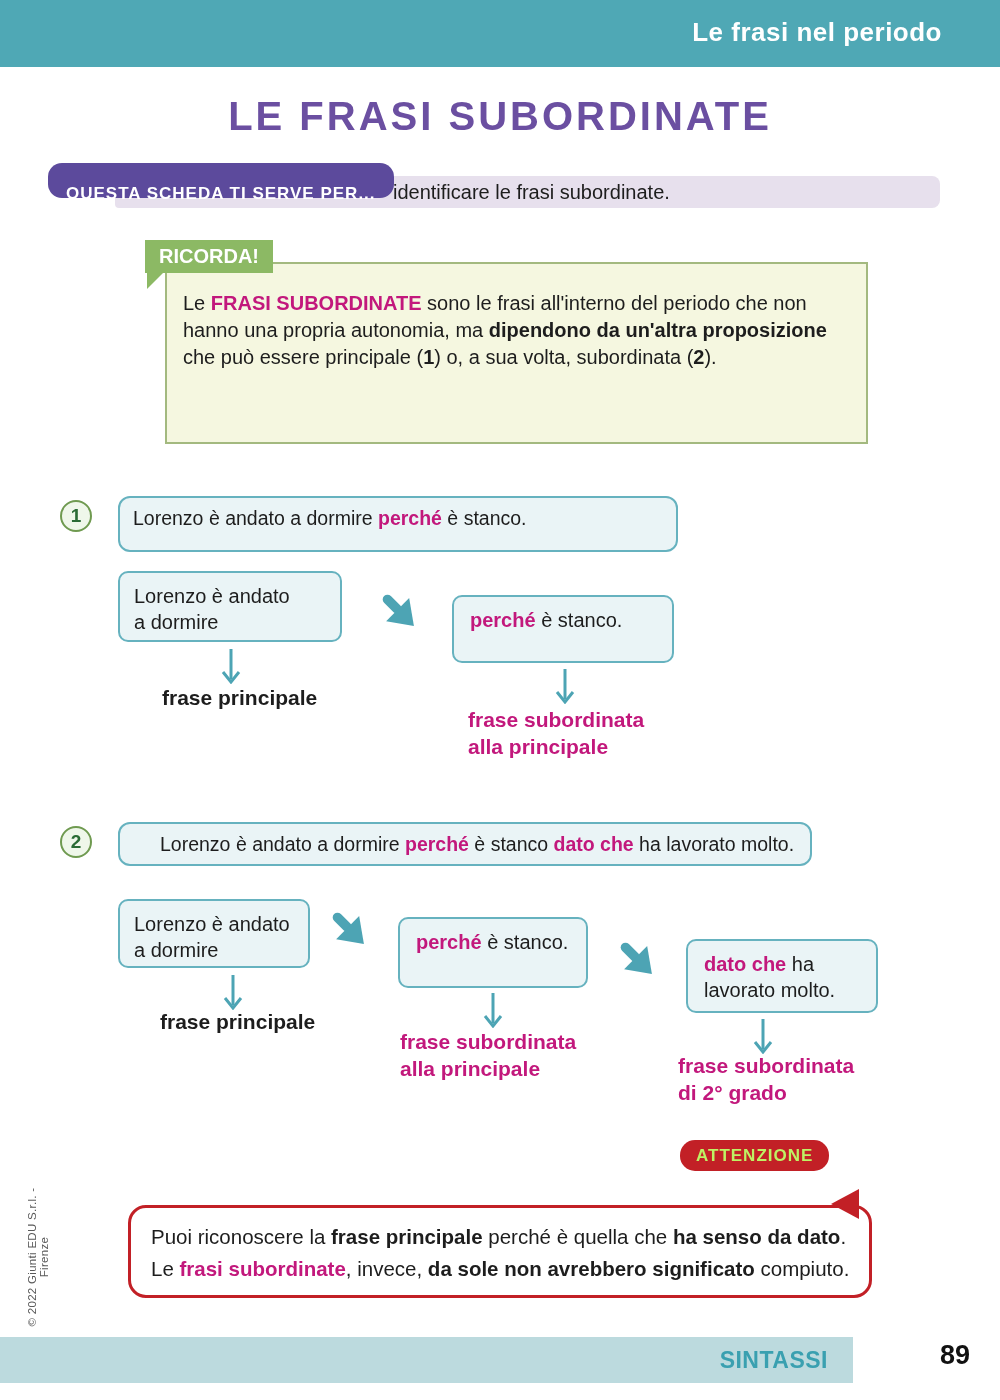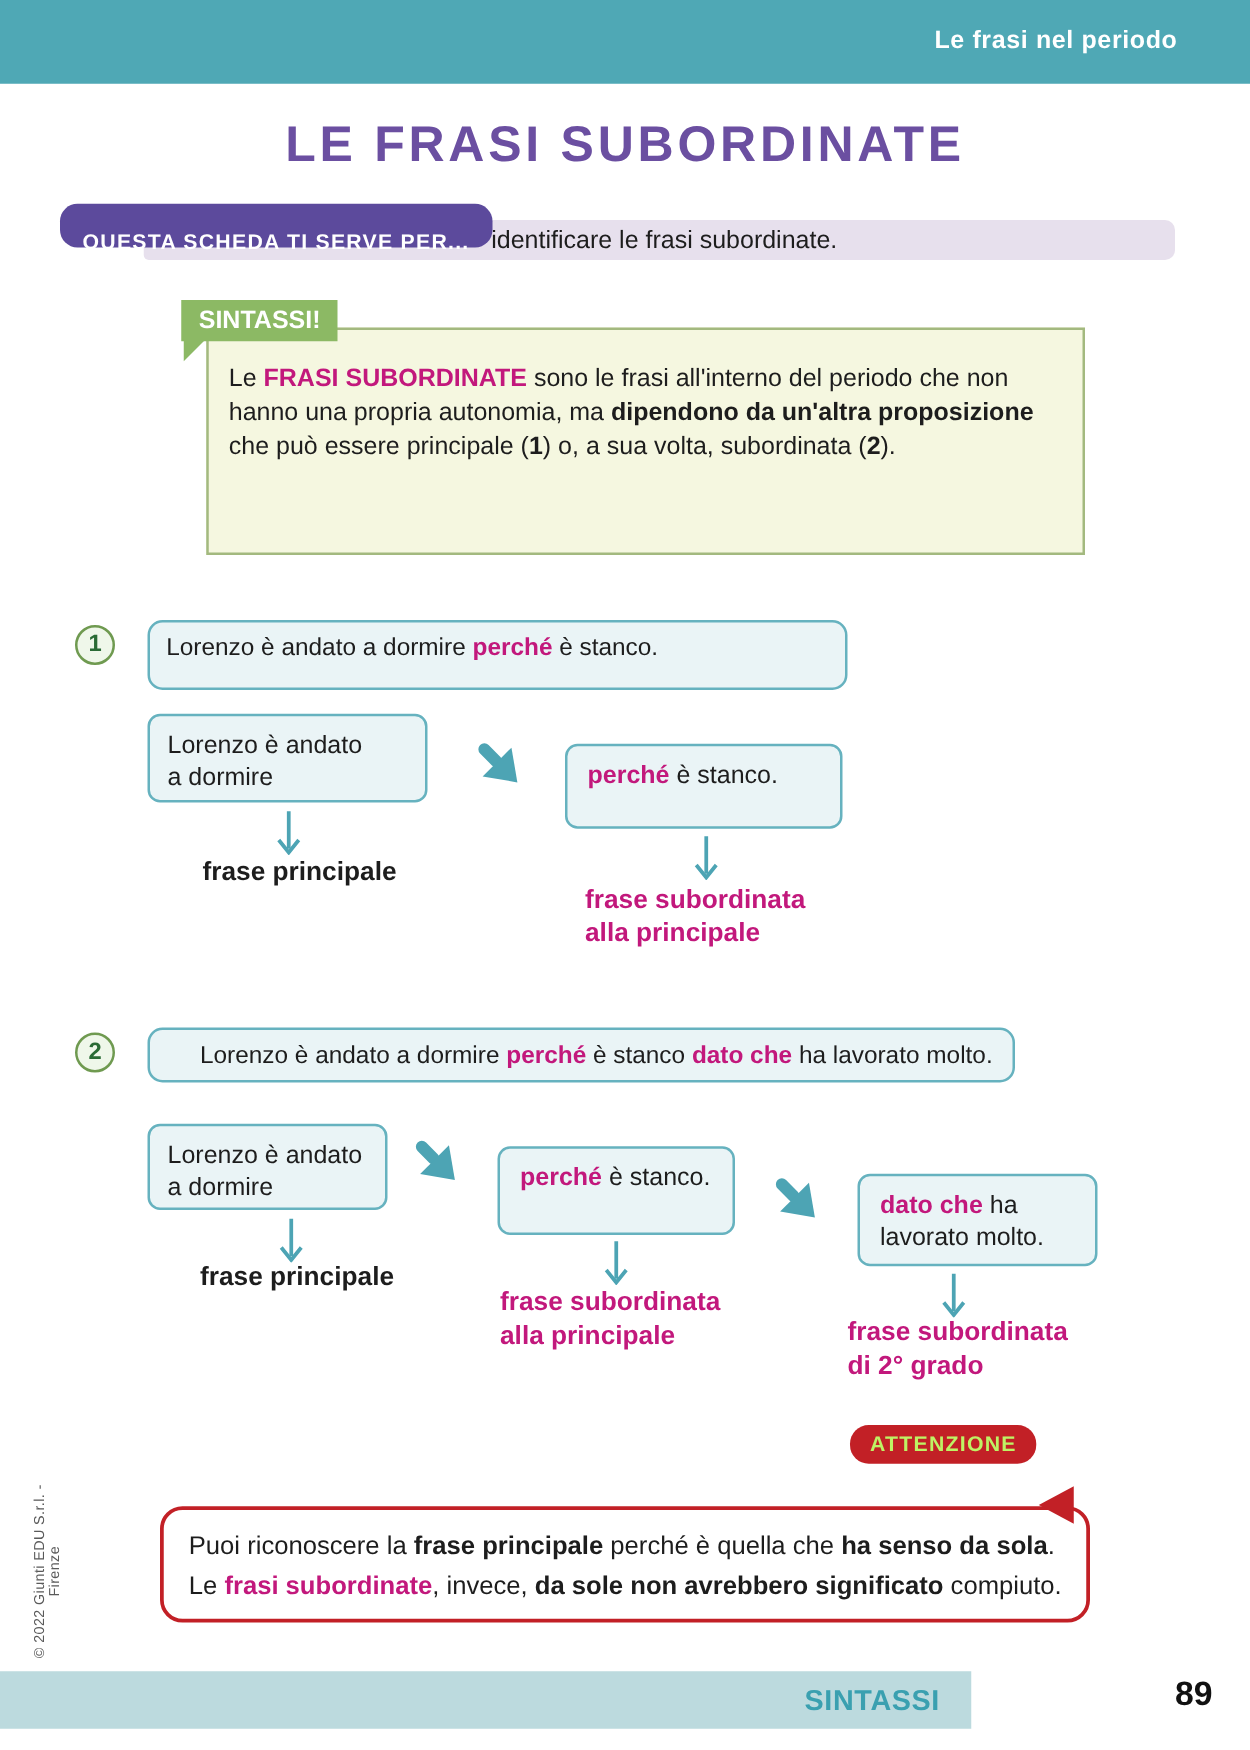--- a/index.html
+++ b/index.html
@@ -4,21 +4,21 @@
 <style>
   * { margin:0; padding:0; box-sizing:border-box; }
   body { background:#ffffff; font-family:"Liberation Sans", sans-serif; }
   .page { position:relative; width:1000px; height:1400px; background:#ffffff; overflow:hidden; }
 
   .b { font-weight:bold; }
   .m { color:#c2187c; font-weight:bold; }
 
   
   .header-bar { position:absolute; left:0; top:0; width:1000px; height:67px; background:#4fa8b5; }
-  .header-title { position:absolute; right:58px; top:0; line-height:64px; color:#ffffff; font-weight:bold; font-size:20px; letter-spacing:0.5px; }
+  .header-title { position:absolute; right:58px; top:0; line-height:64px; color:#ffffff; font-weight:bold; font-size:26px; letter-spacing:0.5px; }
 
   
   .page-title { position:absolute; left:0; top:94px; width:1000px; text-align:center; color:#6b4fa1; font-size:40px; font-weight:bold; letter-spacing:3px; }
 
   
   .purpose-bar { position:absolute; left:115px; top:176px; width:825px; height:32px; background:#e7e0ed; border-radius:4px 8px 8px 4px; }
   .purpose-text { position:absolute; left:278px; top:0; line-height:32px; font-size:20px; color:#1d1d1d; }
   .purpose-badge { position:absolute; left:48px; top:163px; height:35px; line-height:35px; padding:13px 18px; background:#5c4a9c; color:#ffffff; font-weight:bold; font-size:17px; letter-spacing:1px; border-radius:14px; }
 
   
@@ -41,41 +41,41 @@
 
   
   .att-box { position:absolute; left:128px; top:1205px; width:744px; height:93px; background:#ffffff; border:3px solid #c22026; border-radius:18px; padding:13px 0 0 20px; font-size:20.5px; line-height:1.55; color:#1d1d1d; }
   .att-badge { position:absolute; left:680px; top:1140px; height:31px; line-height:31px; padding:0 16px; background:#c22026; color:#bef264; font-weight:bold; font-size:17px; letter-spacing:1px; border-radius:15px; z-index:2; }
   .att-tri { position:absolute; left:831px; top:1189px; width:0; height:0; border-right:28px solid #c22026; border-top:15px solid transparent; border-bottom:15px solid transparent; z-index:2; }
 
   
   .copyright { position:absolute; left:-52px; top:1245px; width:180px; text-align:center; transform:rotate(-90deg); font-size:11.5px; color:#5a5a5a; letter-spacing:0.3px; }
 
   
-  .footer-bar { position:absolute; left:0; top:1337px; width:777px; height:46px; background:#bcdade; }
+  .footer-bar { position:absolute; left:0; top:1337px; width:853px; height:46px; background:#bcdade; }
   .footer-label { position:absolute; right:25px; top:0; line-height:46px; color:#3aa0b0; font-weight:bold; font-size:23px; letter-spacing:0.5px; }
   .page-num { position:absolute; left:940px; top:1340px; font-size:27px; font-weight:bold; color:#111111; }
 </style>
 </head>
 <body>
 
 <div class="page">
 
   <div class="header-bar">
     <div class="header-title">Le frasi nel periodo</div>
   </div>
 
   <div class="page-title">LE FRASI SUBORDINATE</div>
 
   <div class="purpose-bar">
     <div class="purpose-text">identificare le frasi subordinate.</div>
   </div>
   <div class="purpose-badge">QUESTA SCHEDA TI SERVE PER...</div>
 
-  <div class="ricorda-tab">SINTASSI!</div>
+  <div class="ricorda-tab">RICORDA!</div>
   <div class="ricorda-tail"></div>
   <div class="ricorda-box">
     <div class="ricorda-para1"><span>Le </span><span class="m">FRASI SUBORDINATE</span><span> sono le frasi all'interno del periodo che non hanno una propria autonomia, ma </span><span class="b">dipendono da un'altra proposizione</span><span> che può essere principale (</span><span class="b">1</span><span>) o, a sua volta, subordinata (</span><span class="b">2</span><span>).</span></div>
   </div>
 
   <div class="num-circle" style="left:60px; top:500px;">1</div>
   <div class="tbox sent sent1"><span>Lorenzo è andato a dormire </span><span class="m">perché</span><span> è stanco.</span></div>
 
   <div class="tbox cell" style="left:118px; top:571px; width:224px; height:71px;">Lorenzo è andato<br>a dormire</div>
 
@@ -137,21 +137,21 @@
 
   <svg class="arrow-dn" style="left:752px; top:1018px;" viewBox="0 0 22 36">
     <line x1="11" y1="1" x2="11" y2="31" stroke="#4da4b4" stroke-width="3"></line>
     <polyline points="3,24 11,34 19,24" fill="none" stroke="#4da4b4" stroke-width="3"></polyline>
   </svg>
   <div class="label-magenta" style="left:678px; top:1052px;">frase subordinata<br>di 2° grado</div>
 
   <div class="att-badge">ATTENZIONE</div>
   <div class="att-tri"></div>
   <div class="att-box">
-    <div><span>Puoi riconoscere la </span><span class="b">frase principale</span><span> perché è quella che </span><span class="b">ha senso da sola</span><span>.</span></div>
+    <div><span>Puoi riconoscere la </span><span class="b">frase principale</span><span> perché è quella che </span><span class="b">ha senso da dato</span><span>.</span></div>
     <div><span>Le </span><span class="m">frasi subordinate</span><span>, invece, </span><span class="b">da sole non avrebbero significato</span><span> compiuto.</span></div>
   </div>
 
   <div class="copyright">© 2022 Giunti EDU S.r.l. - Firenze</div>
 
   <div class="footer-bar">
     <div class="footer-label">SINTASSI</div>
   </div>
   <div class="page-num">89</div>
 

